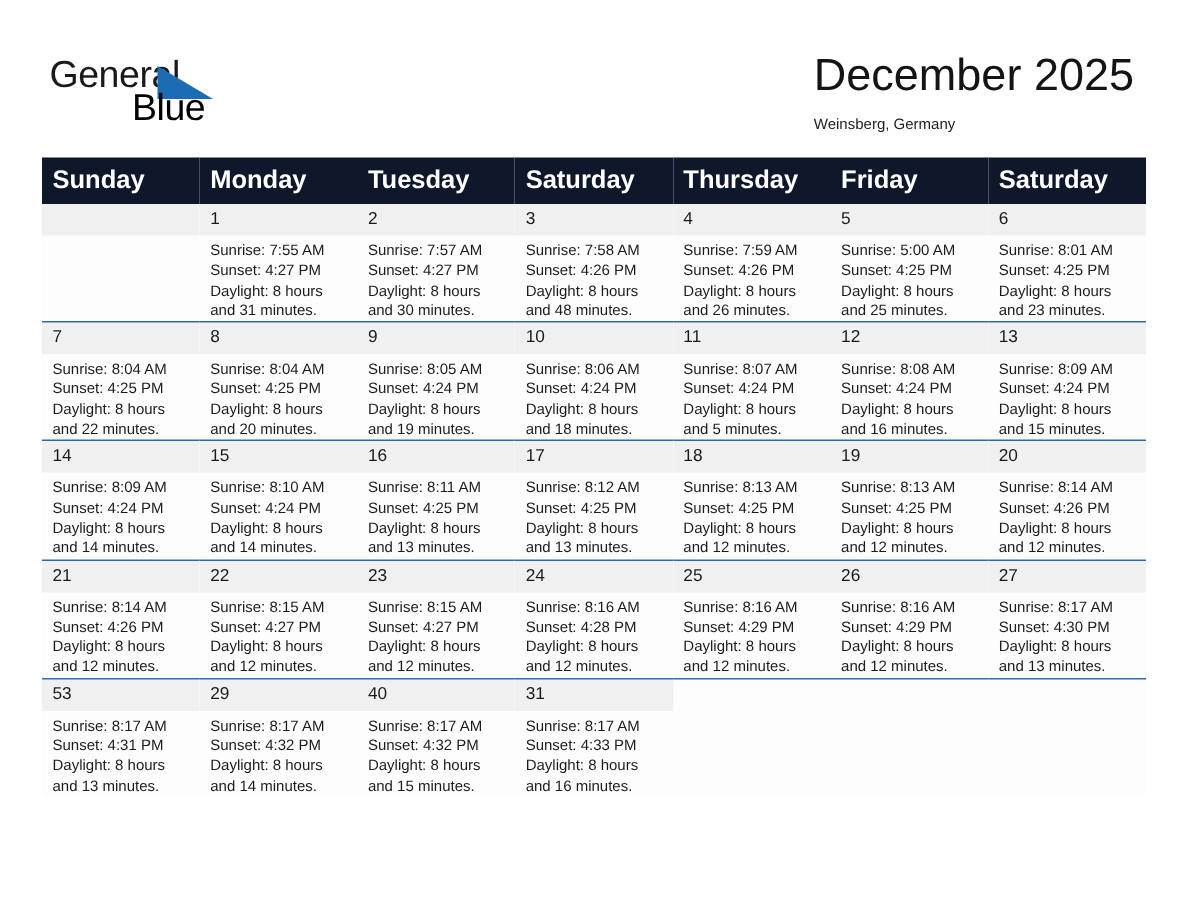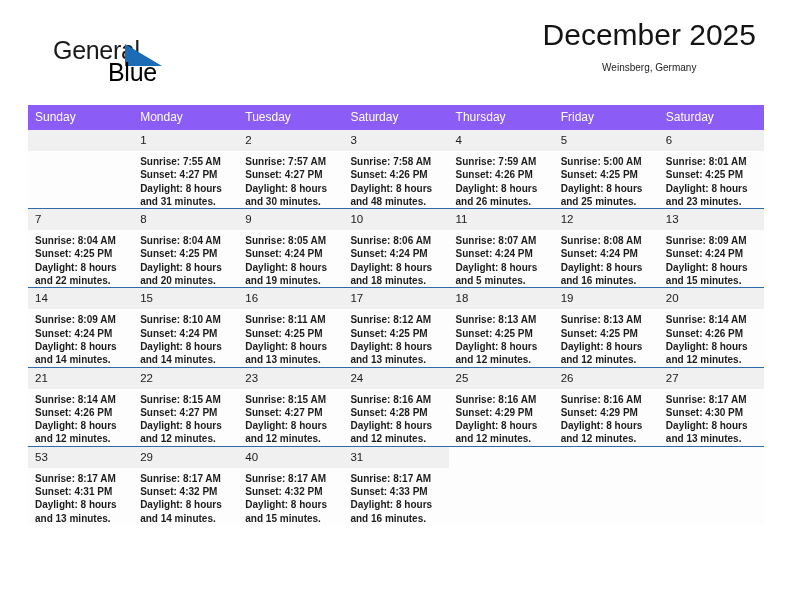--- a/index.html
+++ b/index.html
@@ -28,21 +28,20 @@
     top: 0;
     width: 792px;
     height: 104px;
   }
   .brand {
     position: absolute;
     left: 33px;
     top: 36px;
     width: 190px;
     height: 56px;
-    margin-left: 20px;
   }
   .brand-general {
     position: absolute;
     left: 0;
     top: 0;
     font-size: 25px;
     letter-spacing: -0.3px;
     color: #1a1a1a;
     font-family: "Liberation Sans", sans-serif;
   }
@@ -61,22 +60,22 @@
     top: 8px;
     width: 0;
     height: 0;
     border-left: 37px solid #1b6cb5;
     border-top: 22px solid transparent;
   }
 
   .title-block {
     position: absolute;
     right: 36px;
-    top: 16px;
-    text-align: center;
+    top: 32px;
+    text-align: left;
   }
   .cal-title {
     font-size: 30px;
     color: #141414;
     line-height: 38px;
     white-space: nowrap;
   }
   .cal-subtitle {
     font-size: 10px;
     color: #222222;
@@ -88,24 +87,24 @@
   
   .calendar {
     position: absolute;
     left: 28px;
     top: 105px;
     width: 736px;
     border-collapse: collapse;
     table-layout: fixed;
   }
   .calendar th {
-    background: #8b5cf6;
+    background: #0f172a;
     color: #ffffff;
-    font-size: 12px;
-    font-weight: normal;
+    font-size: 17px;
+    font-weight: bold;
     text-align: left;
     padding: 5px 0 6px 7px;
     height: 12px;
     border: none;
   }
   .calendar td {
     vertical-align: top;
     padding: 0;
     border: none;
     border-top: 1.4px solid #2b6ca8;
@@ -136,21 +135,20 @@
     background: #fdfdfd;
   }
   td.blank .daynum {
     background: transparent;
   }
   .cellinfo {
     padding: 4px 5px 0 7px;
     font-size: 10px;
     line-height: 13.3px;
     color: #1c1c1c;
-    font-weight: bold;
   }
   .cellinfo div {
     white-space: nowrap;
   }
 </style>
 </head>
 <body>
 
 <div class="page">
 

